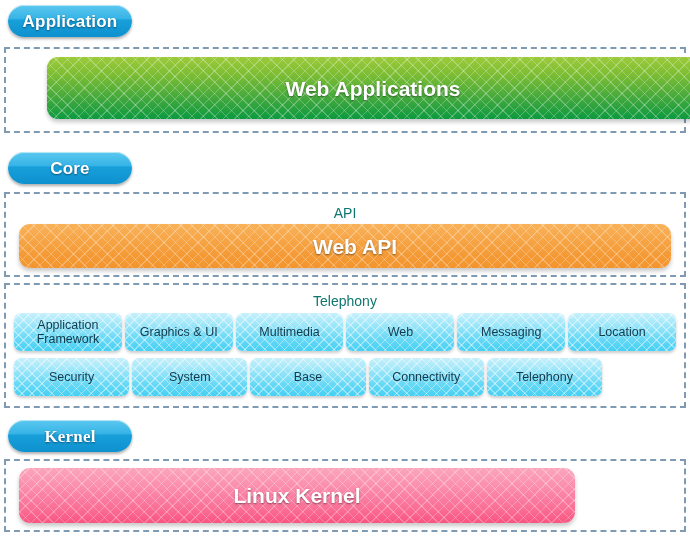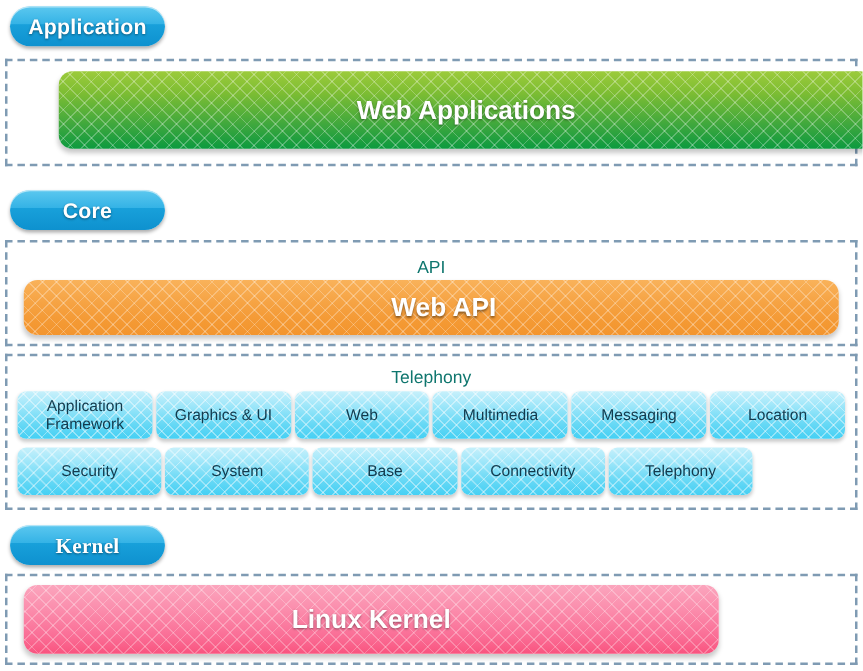--- a/index.html
+++ b/index.html
@@ -170,24 +170,24 @@
 </div>
 
 <div class="tile-row" style="left:14px; top:313px; width:662px;">
   <div class="tile">
     <span class="tile-label">Application<br>Framework</span>
   </div>
   <div class="tile">
     <span class="tile-label">Graphics &amp; UI</span>
   </div>
   <div class="tile">
+    <span class="tile-label">Multimedia</span>
+  </div>
+  <div class="tile">
     <span class="tile-label">Web</span>
-  </div>
-  <div class="tile">
-    <span class="tile-label">Multimedia</span>
   </div>
   <div class="tile">
     <span class="tile-label">Messaging</span>
   </div>
   <div class="tile">
     <span class="tile-label">Location</span>
   </div>
 </div>
 
 <div class="tile-row" style="left:14px; top:358px; width:588px;">

